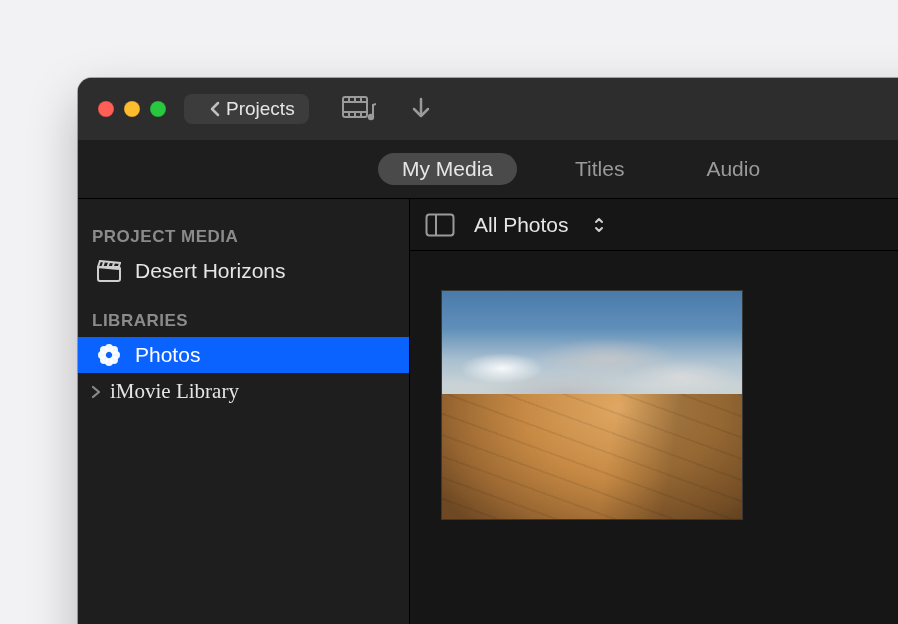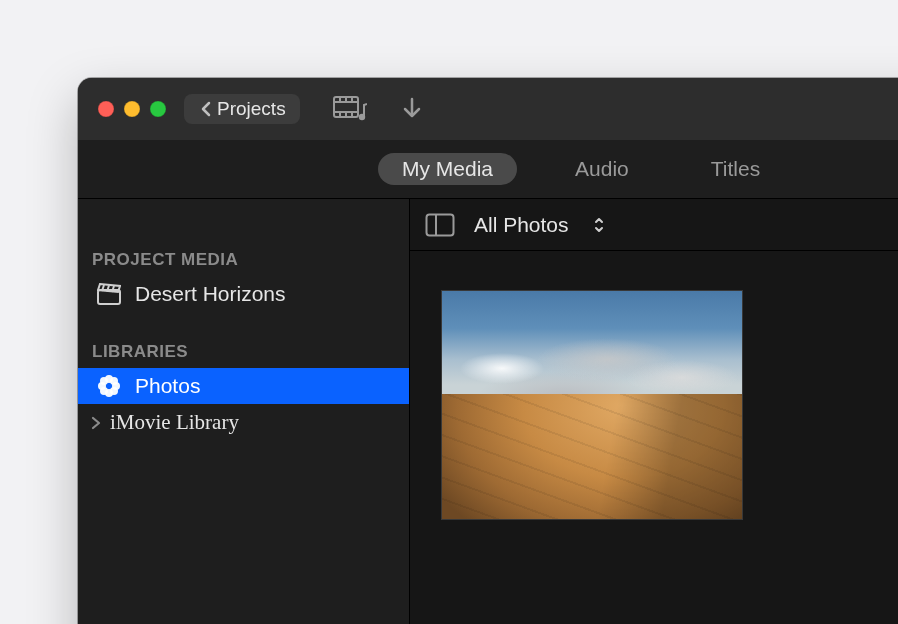--- a/index.html
+++ b/index.html
@@ -58,21 +58,21 @@
     width: 16px; height: 16px; border-radius: 50%;
     display: block;
   }
   .traffic .close { background: var(--traffic-red); box-shadow: inset 0 0 0 .5px rgba(0,0,0,.2);}
   .traffic .min   { background: var(--traffic-yellow); box-shadow: inset 0 0 0 .5px rgba(0,0,0,.2);}
   .traffic .zoom  { background: var(--traffic-green); box-shadow: inset 0 0 0 .5px rgba(0,0,0,.2);}
   .pill-button {
     display: flex;
     align-items: center;
     gap: 4px;
-    padding: 4px 14px 4px 15px;
+    padding: 4px 14px 4px 24px;
     background: var(--bg-pill);
     color: var(--text-primary);
     border-radius: 8px;
     font-size: 19px;
     cursor: pointer;
   }
   .toolbar-icon {
     color: var(--text-secondary);
     display: flex;
     align-items: center;
@@ -112,21 +112,20 @@
     padding-top: 20px;
     font-size: 21px;
     color: var(--text-primary);
   }
   .sidebar-section-header {
     font-size: 17px;
     font-weight: 700;
     letter-spacing: .5px;
     color: var(--text-dim);
     padding: 8px 14px 6px;
-    margin-top: 23px;
   }
   .sidebar-item {
     display: flex;
     align-items: center;
     gap: 14px;
     padding: 6px 14px 6px 40px;
     cursor: pointer;
     position: relative;
   }
   .sidebar-item .disclosure {
@@ -254,43 +253,43 @@
     <div class="toolbar-icon">
       <svg width="22" height="24" viewBox="0 0 22 24">
         <line x1="11" y1="2" x2="11" y2="18" stroke="#9a9a9a" stroke-width="2.5" stroke-linecap="round"></line>
         <path d="M4 12 L11 19 L18 12" fill="none" stroke="#9a9a9a" stroke-width="2.5" stroke-linecap="round" stroke-linejoin="round"></path>
       </svg>
     </div>
   </div>
 
   <div class="tabbar">
     <div class="tab selected"><span>My Media</span></div>
+    <div class="tab"><span>Titles</span></div>
     <div class="tab"><span>Audio</span></div>
-    <div class="tab"><span>Titles</span></div>
   </div>
 
   <div class="body">
 
     <div class="sidebar">
       <div class="sidebar-section-header">PROJECT MEDIA</div>
 
       <div class="sidebar-item indent0">
         <span class="icon">
           <svg width="24" height="22" viewBox="0 0 24 22">
             <rect x="1" y="7" width="22" height="14" rx="2" fill="none" stroke="#cfcfcf" stroke-width="2"></rect>
             <path d="M1 7 L3 1 L23 3 L21 9 Z" fill="none" stroke="#cfcfcf" stroke-width="2"></path>
             <line x1="7" y1="2" x2="5" y2="8" stroke="#cfcfcf" stroke-width="2"></line>
             <line x1="12" y1="2.5" x2="10" y2="8.5" stroke="#cfcfcf" stroke-width="2"></line>
             <line x1="17" y1="3" x2="15" y2="9" stroke="#cfcfcf" stroke-width="2"></line>
           </svg>
         </span>
         <span>Desert Horizons</span>
       </div>
 
-      <div class="sidebar-section-header" style="margin-top:22px">LIBRARIES</div>
+      <div class="sidebar-section-header" style="margin-top:14px">LIBRARIES</div>
 
       <div class="sidebar-item indent0 selected">
         <span class="icon">
           <svg width="24" height="24" viewBox="0 0 24 24">
             <g fill="#fff" fill-opacity=".95">
               <circle cx="12" cy="5" r="4"></circle>
               <circle cx="19" cy="12" r="4"></circle>
               <circle cx="12" cy="19" r="4"></circle>
               <circle cx="5" cy="12" r="4"></circle>
               <circle cx="17" cy="7" r="4"></circle>

